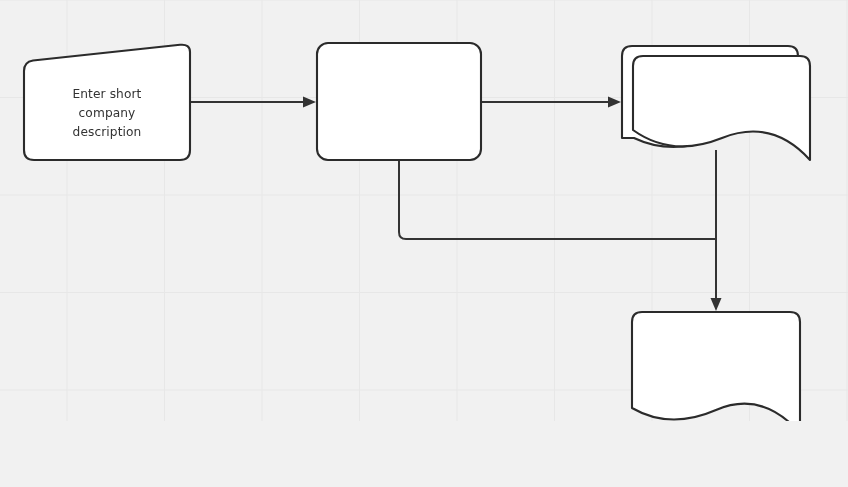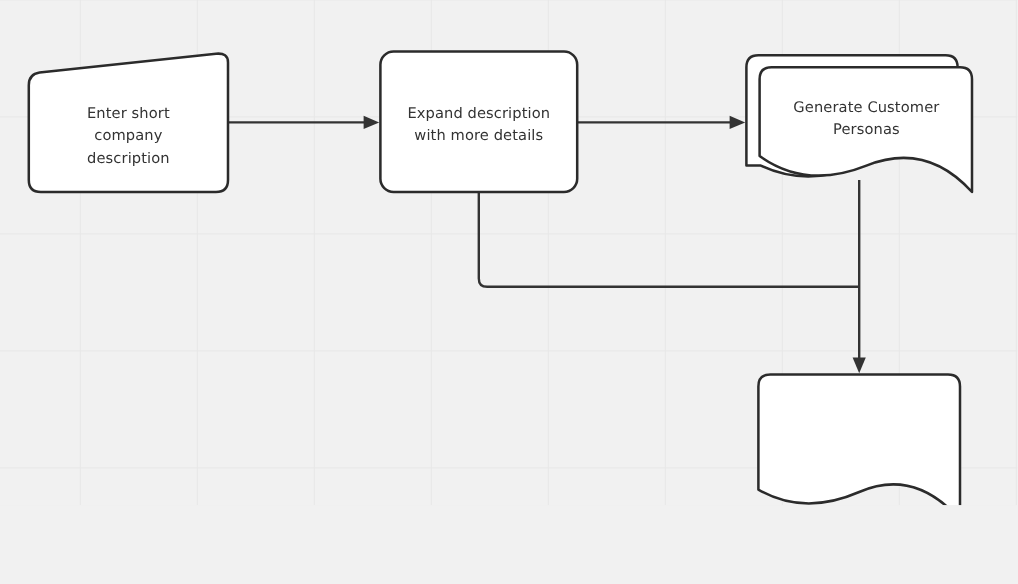--- a/index.html
+++ b/index.html
@@ -124,20 +124,16 @@
                Q 762 390 716 410
                Q 670 430 632 408
                Z"></path>
     </g>
   </svg>
 
   <div class="node-label" style="left:24px; top:85px; width:166px;">Enter short
 company
 description</div>
 
-  <div class="node-label" style="left:315px; top:85px; width:168px;">Expand description
-with more details</div>
 
-  <div class="node-label" style="left:630px; top:80px; width:184px;">Generate Customer
-Personas</div>
 
 
 </div>
 
 </body></html>

